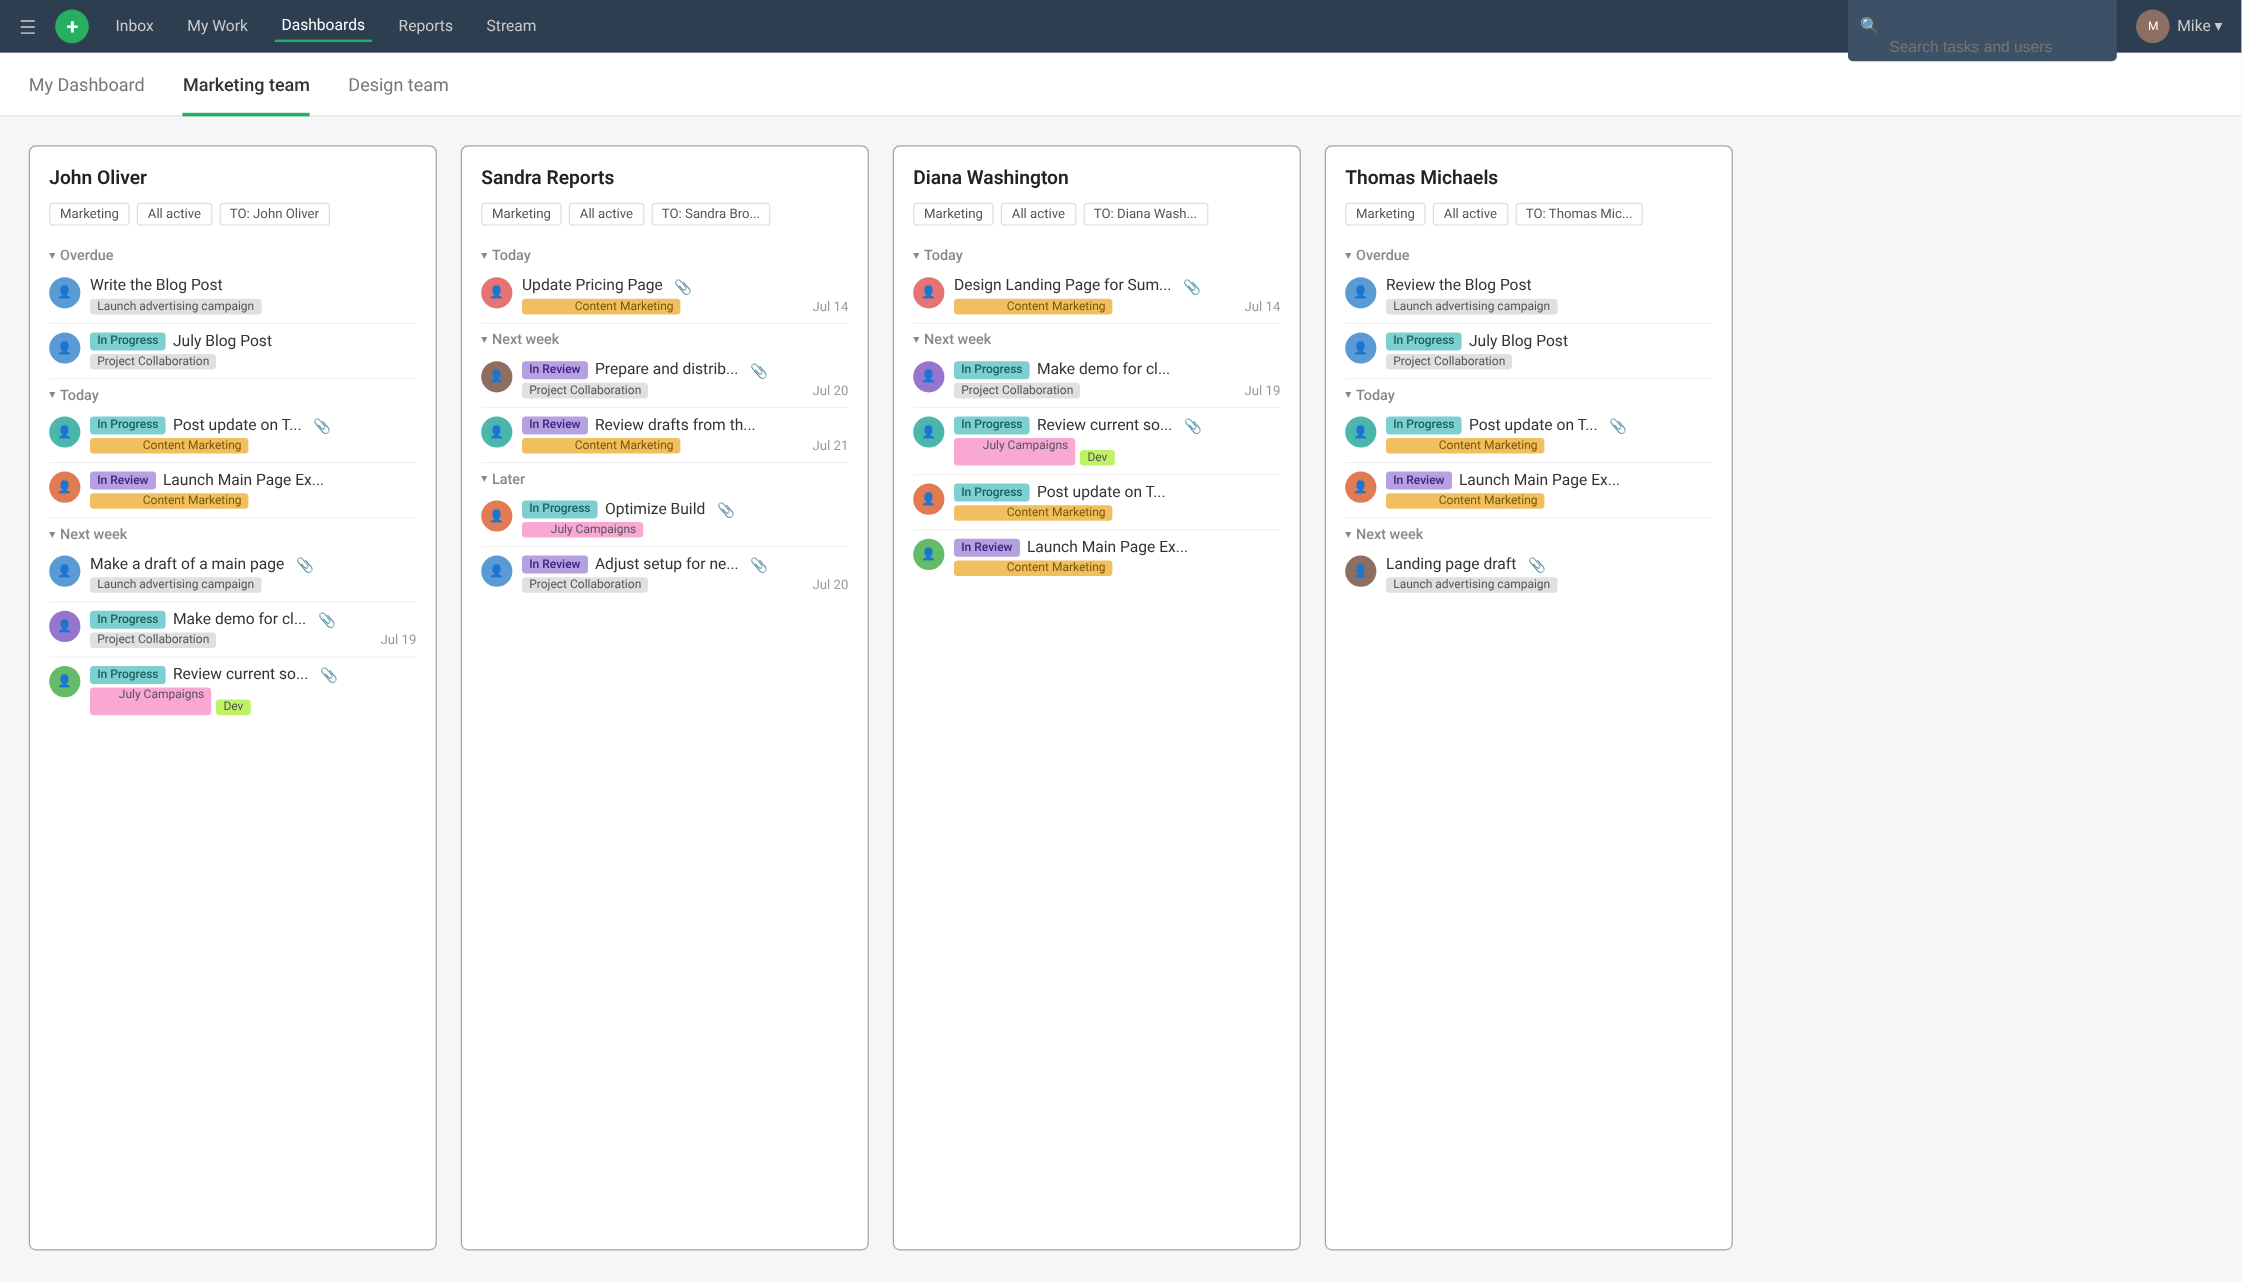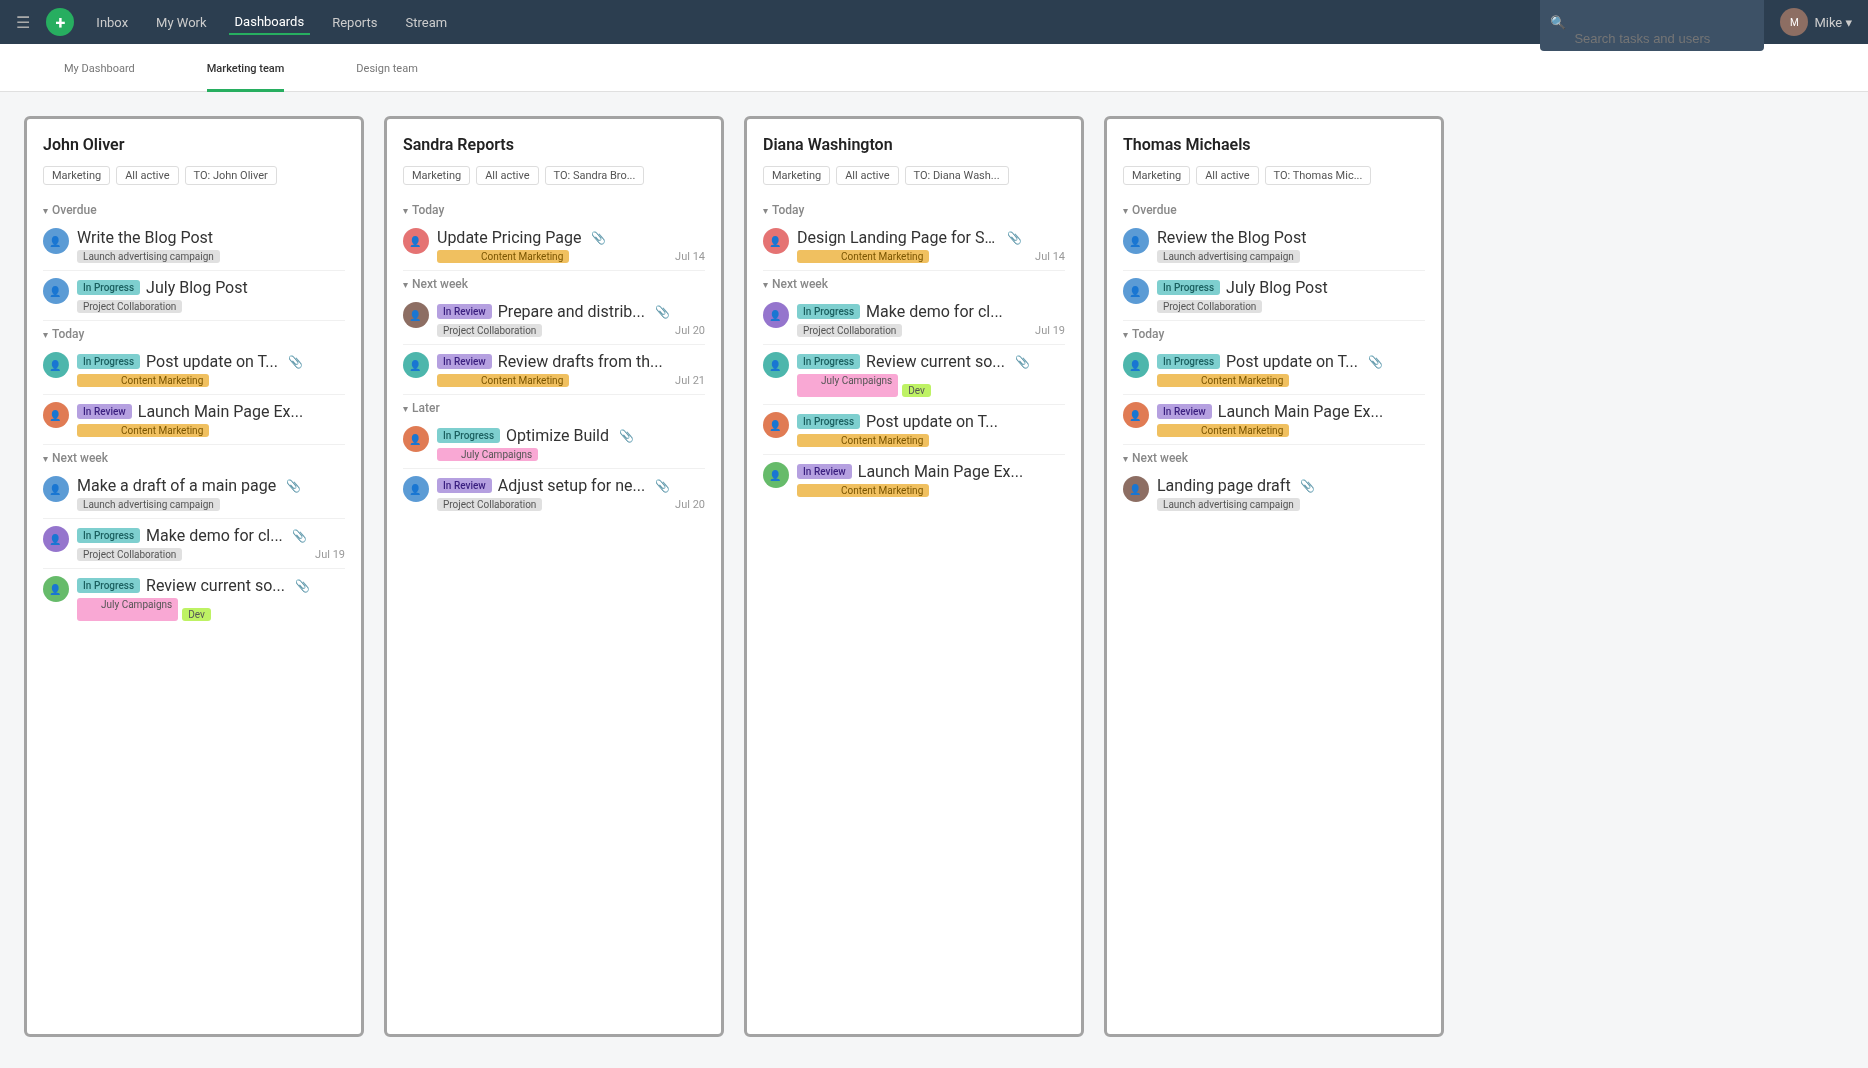--- a/index.html
+++ b/index.html
@@ -43,38 +43,38 @@
       overflow: hidden; display: flex; align-items: center; justify-content: center;
       font-size: 11px; color: white;
     }
 
     
     .dashboard-tabs {
       background: white; padding: 0 24px;
       display: flex; gap: 32px; border-bottom: 1px solid #e0e0e0;
     }
     .dashboard-tab {
-      padding: 18px 0 14px; font-size: 11px; color: #777; cursor: pointer;
-      border-bottom: 3px solid transparent; margin-bottom: -1px; margin-left: 40px;
+      padding: 18px 0 14px; font-size: 15px; color: #777; cursor: pointer;
+      border-bottom: 3px solid transparent; margin-bottom: -1px;
     }
     .dashboard-tab.active { color: #333; border-bottom: 3px solid #27ae60; font-weight: 500; }
 
     
     .main-content {
       padding: 24px;
       display: flex;
       gap: 20px;
       overflow-x: auto;
       min-height: calc(100vh - 44px - 55px);
     }
 
     
     .person-column {
       background: white;
-      border: 3px solid #a3a3a3;
+      border: 1px solid #a3a3a3;
       border-radius: 6px;
       width: 340px;
       min-width: 340px;
       padding: 16px;
       display: flex;
       flex-direction: column;
       gap: 0;
     }
     .person-name {
       font-size: 16px; font-weight: 600; margin-bottom: 12px; color: #222;
@@ -107,21 +107,21 @@
     }
     .task-avatar-inner {
       width: 100%; height: 100%; display: flex; align-items: center; justify-content: center;
       font-size: 10px; color: white;
     }
     .task-body { flex: 1; min-width: 0; }
     .task-title-row {
       display: flex; align-items: center; gap: 6px; flex-wrap: wrap;
     }
     .task-title {
-      font-size: 16px; color: #333; white-space: nowrap; overflow: hidden; text-overflow: ellipsis;
+      font-size: 13px; color: #333; white-space: nowrap; overflow: hidden; text-overflow: ellipsis;
       max-width: 200px;
     }
     .task-tags { display: flex; gap: 4px; flex-wrap: wrap; margin-top: 3px; }
     .tag {
       font-size: 10px; border-radius: 3px; padding: 1px 6px; white-space: nowrap;
     }
     .tag-content-marketing { background: #f0c060; color: #7a5500; padding-left: 44px; }
     .tag-july-campaigns { background: #f9a8d4; color: #555; padding-left: 24px; }
     .tag-project-collab { background: #e0e0e0; color: #555; }
     .tag-launch-adv { background: #e0e0e0; color: #555; }

